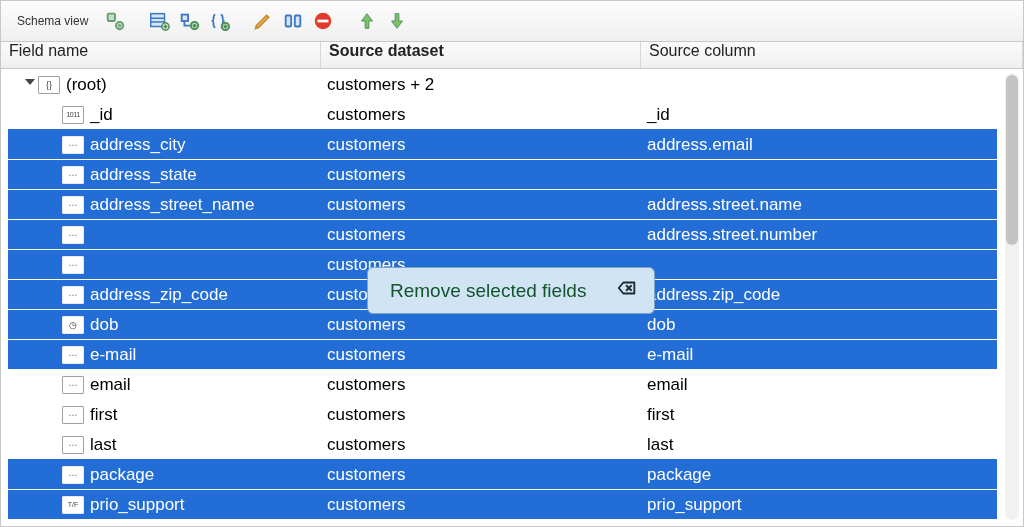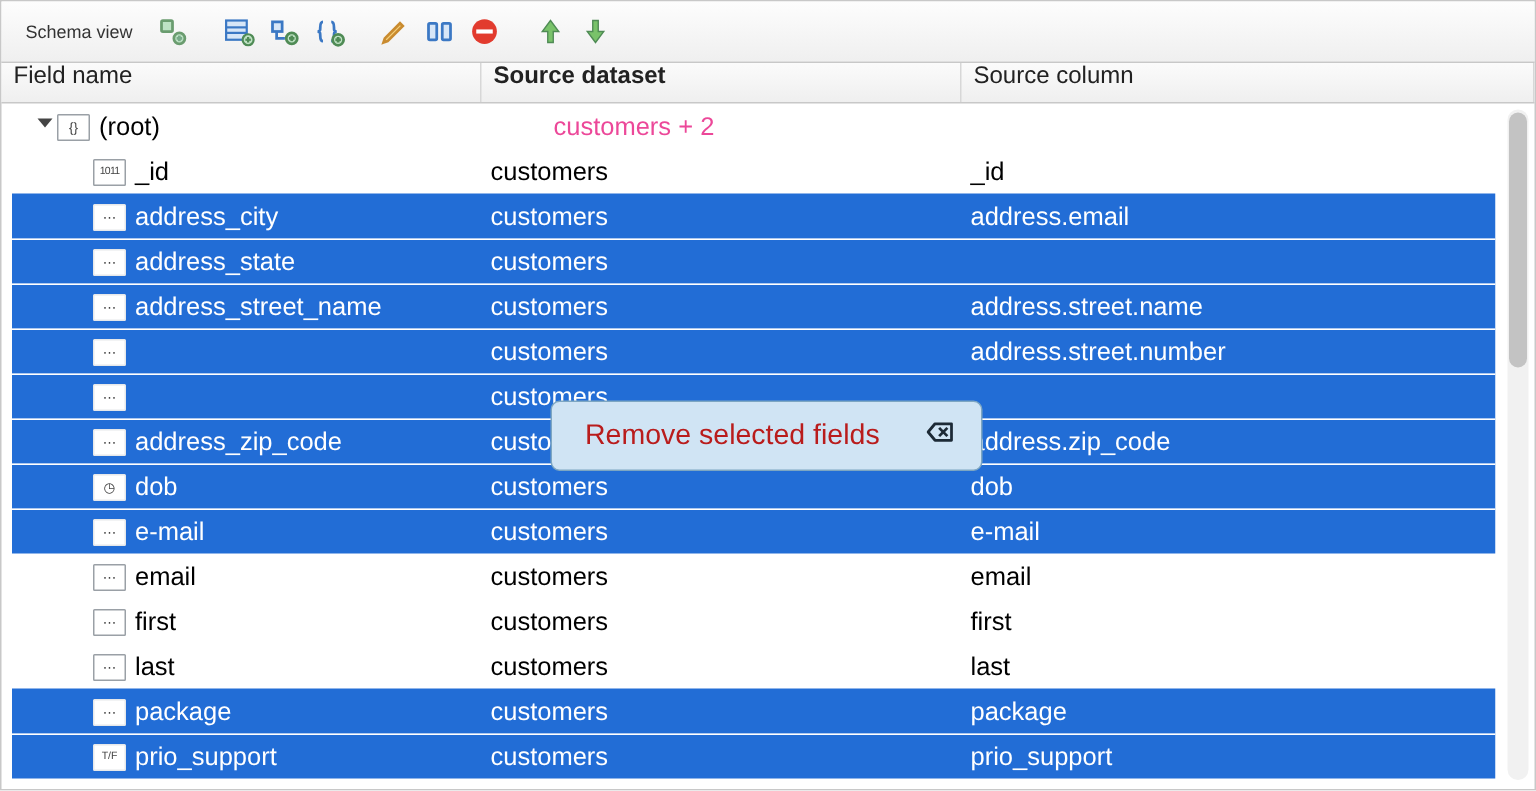--- a/index.html
+++ b/index.html
@@ -91,21 +91,21 @@
 }
 .row .cell{
   box-sizing:border-box;
   padding:0 6px;
   overflow:hidden;
   white-space:nowrap;
 }
 .row .cell-field{width:313px;display:flex;align-items:center;}
 .row .cell-source{width:320px;}
 .row .cell-column{flex:1;}
-.row.link .cell-source{color:#ec4899;margin-left:42px;}
+.row.link .cell-source{color:#000000;}
 
 
 .disclosure{width:16px;}
 .disclosure{
   width:16px;height:16px;margin-right:0;
   display:flex;align-items:center;justify-content:center;
   flex:0 0 16px;
 }
 .indent{display:inline-block;width:48px;flex:0 0 48px;}
 .indent-root{display:inline-block;width:8px;flex:0 0 8px;}
@@ -155,21 +155,21 @@
   position:absolute;
   left:366px;top:198px;
   height:45px;
   display:flex;align-items:center;
   background:#d0e4f4;
   border:1px solid #7da6c2;
   border-radius:6px;
   padding:0 16px 0 22px;
   gap:30px;
   box-shadow:none;
-  color:#b91c1c;
+  color:#14532d;
   font-size:19px;
 }
 .context-menu svg{width:22px;height:22px;}
 </style>
 </head>
 <body>
 
 <div class="canvas">
 
   <div class="toolbar">

